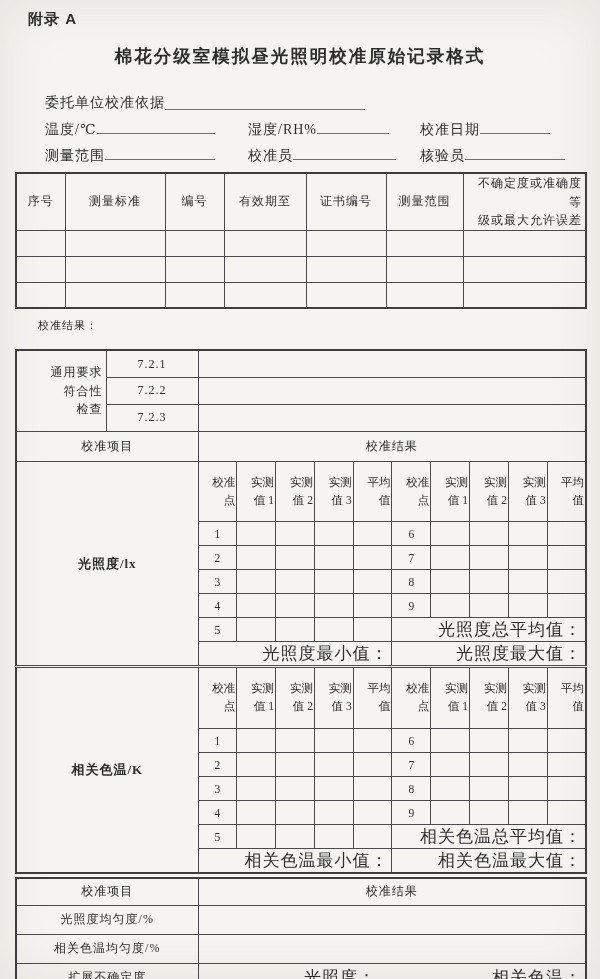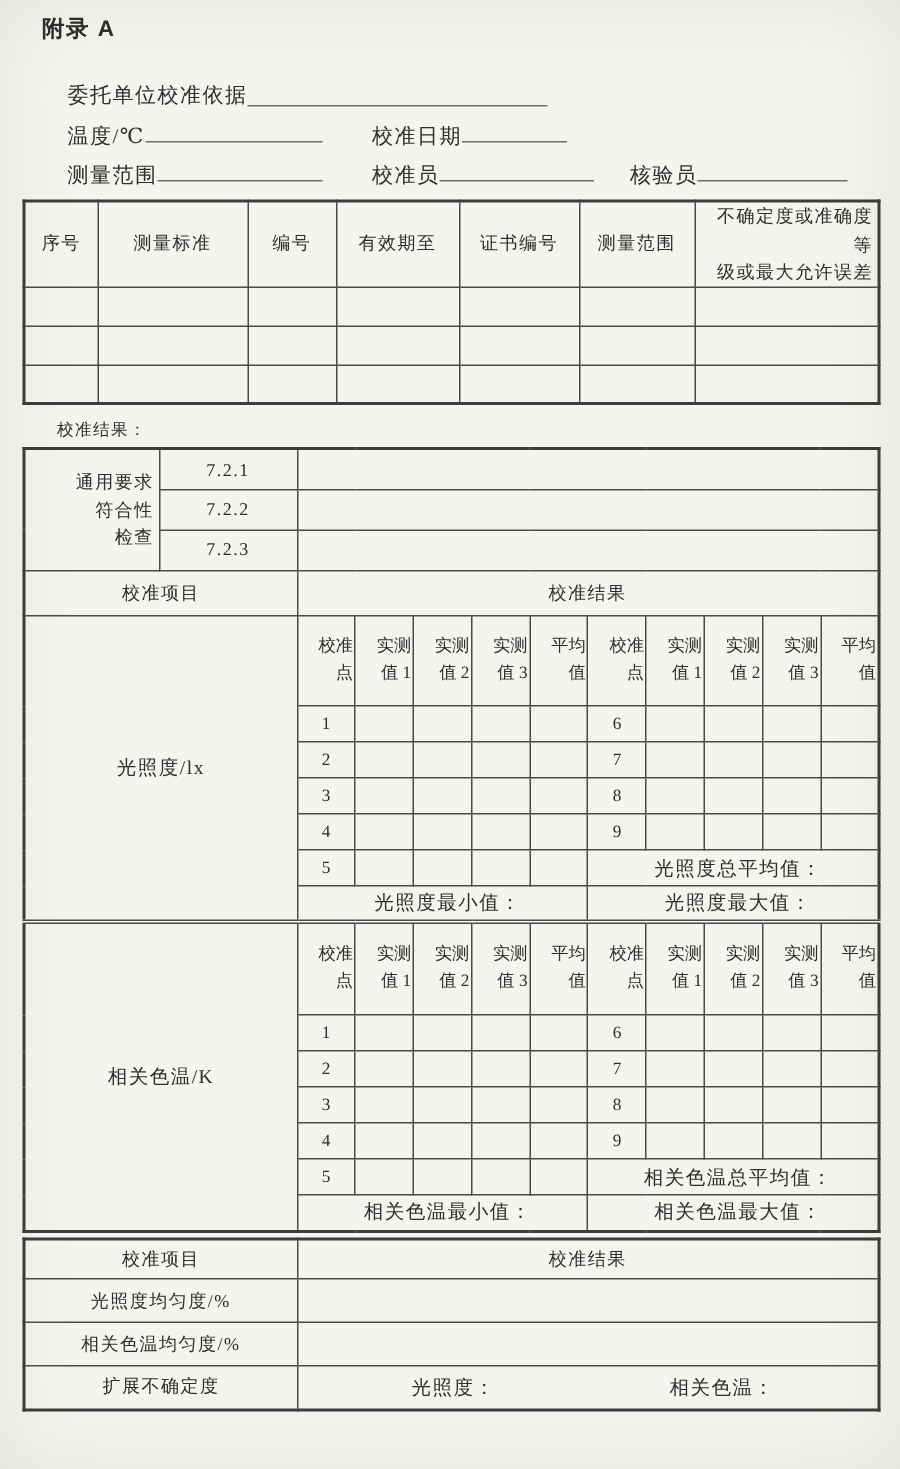--- a/index.html
+++ b/index.html
@@ -30,56 +30,58 @@
   .f3{flex:1;}
   .ul{display:inline-block;border-bottom:1px solid #6e6e6e;height:13px;vertical-align:baseline;}
   .w200{width:200px}.w125{width:118px}.w72{width:72px}.w70{width:70px}
   .w110{width:110px}.w103{width:103px}.w100{width:100px}
   .note{margin:5px 0 0 38px;font-size:12.5px;letter-spacing:1px;}
   .note2{margin:9px 0 0 38px;font-size:11px;letter-spacing:1px;}
 
   table{border-collapse:collapse;margin-left:15px;table-layout:fixed;width:570px;}
   .t1,.tA,.tB{border:2px solid #3d3d3d;}
   .t1{margin-top:4px;}
-  .tA{margin-top:4px;}
+  .tA{margin-top:16px;}
   .tB{margin-top:3px;}
   td{
     border:1px solid #4a4a4a;
     font-size:12px;text-align:center;vertical-align:middle;
     letter-spacing:1px;padding:0 3px;overflow:hidden;
   }
   .pre{white-space:pre-line;line-height:1.55;text-align:right;}
-  .lbl{text-align:center;padding-left:10px;font-size:13px;}
-  .lab{font-size:13px;}
+  .lbl{text-align:right;padding-left:10px;font-size:17px;}
+  .lab{font-size:13px;font-weight:bold;}
   .n{font-size:11.5px;letter-spacing:0;}
   .mh{font-size:11.5px;letter-spacing:0;padding:12px 1px;}
   .hh{height:52px;}
   .r26{height:26px;}
   .r27{height:27px;}
   .r30{height:30px;}
   .rh{height:48px;}
   .r24{height:24px;}
   .rb{height:29px;}
   .sec td{border-top:3px double #4a4a4a;}
   .g2{margin-left:116px;}
 </style>
 </head>
 <body>
 
 <div class="page">
 
   <div class="appendix">附录 A</div>
+  <div class="title">棉花分级室模拟昼光照明校准原始记录格式</div>
 
   <div class="fields">
     <div class="frow">
       <span>委托单位校准依据</span>
       <span class="ul w200"></span>
     </div>
     <div class="frow">
       <span class="f1"><span>温度/℃</span><span class="ul w125"></span></span>
+      <span class="f2"><span>湿度/RH%</span><span class="ul w72"></span></span>
       <span class="f3"><span>校准日期</span><span class="ul w70"></span></span>
     </div>
     <div class="frow">
       <span class="f1"><span>测量范围</span><span class="ul w110"></span></span>
       <span class="f2"><span>校准员</span><span class="ul w103"></span></span>
       <span class="f3"><span>核验员</span><span class="ul w100"></span></span>
     </div>
   </div>
 
 

